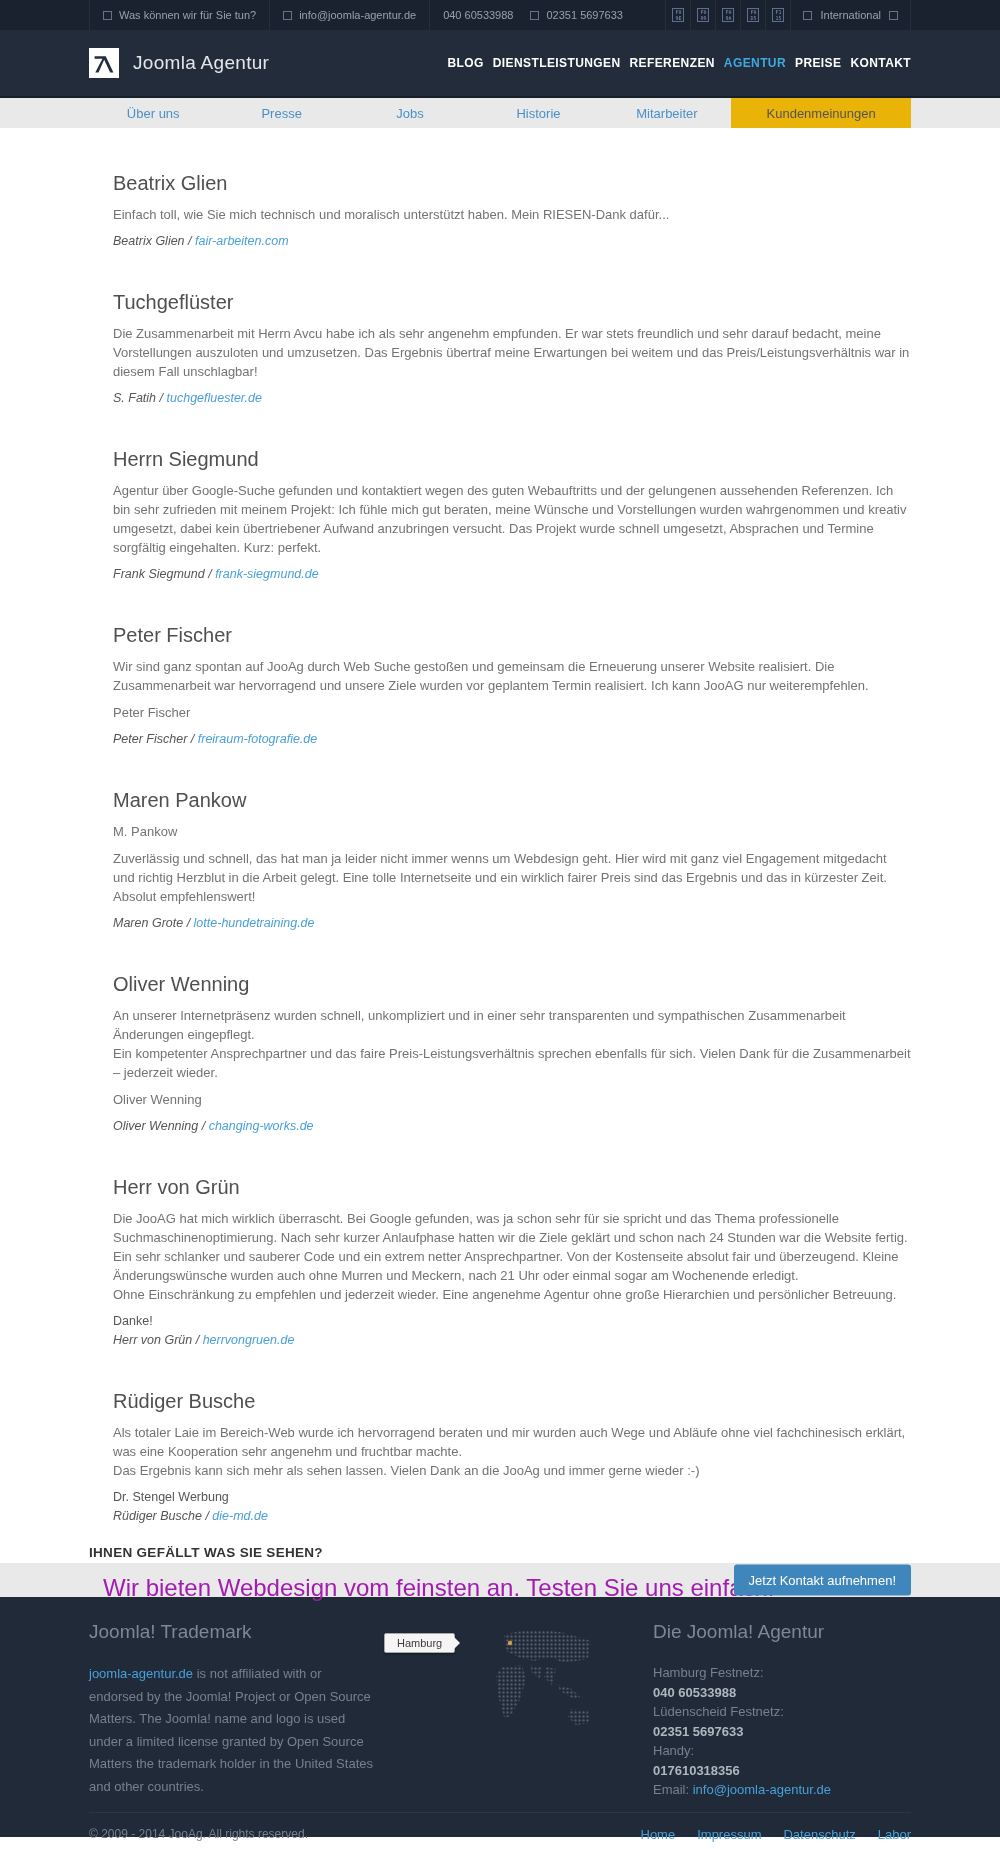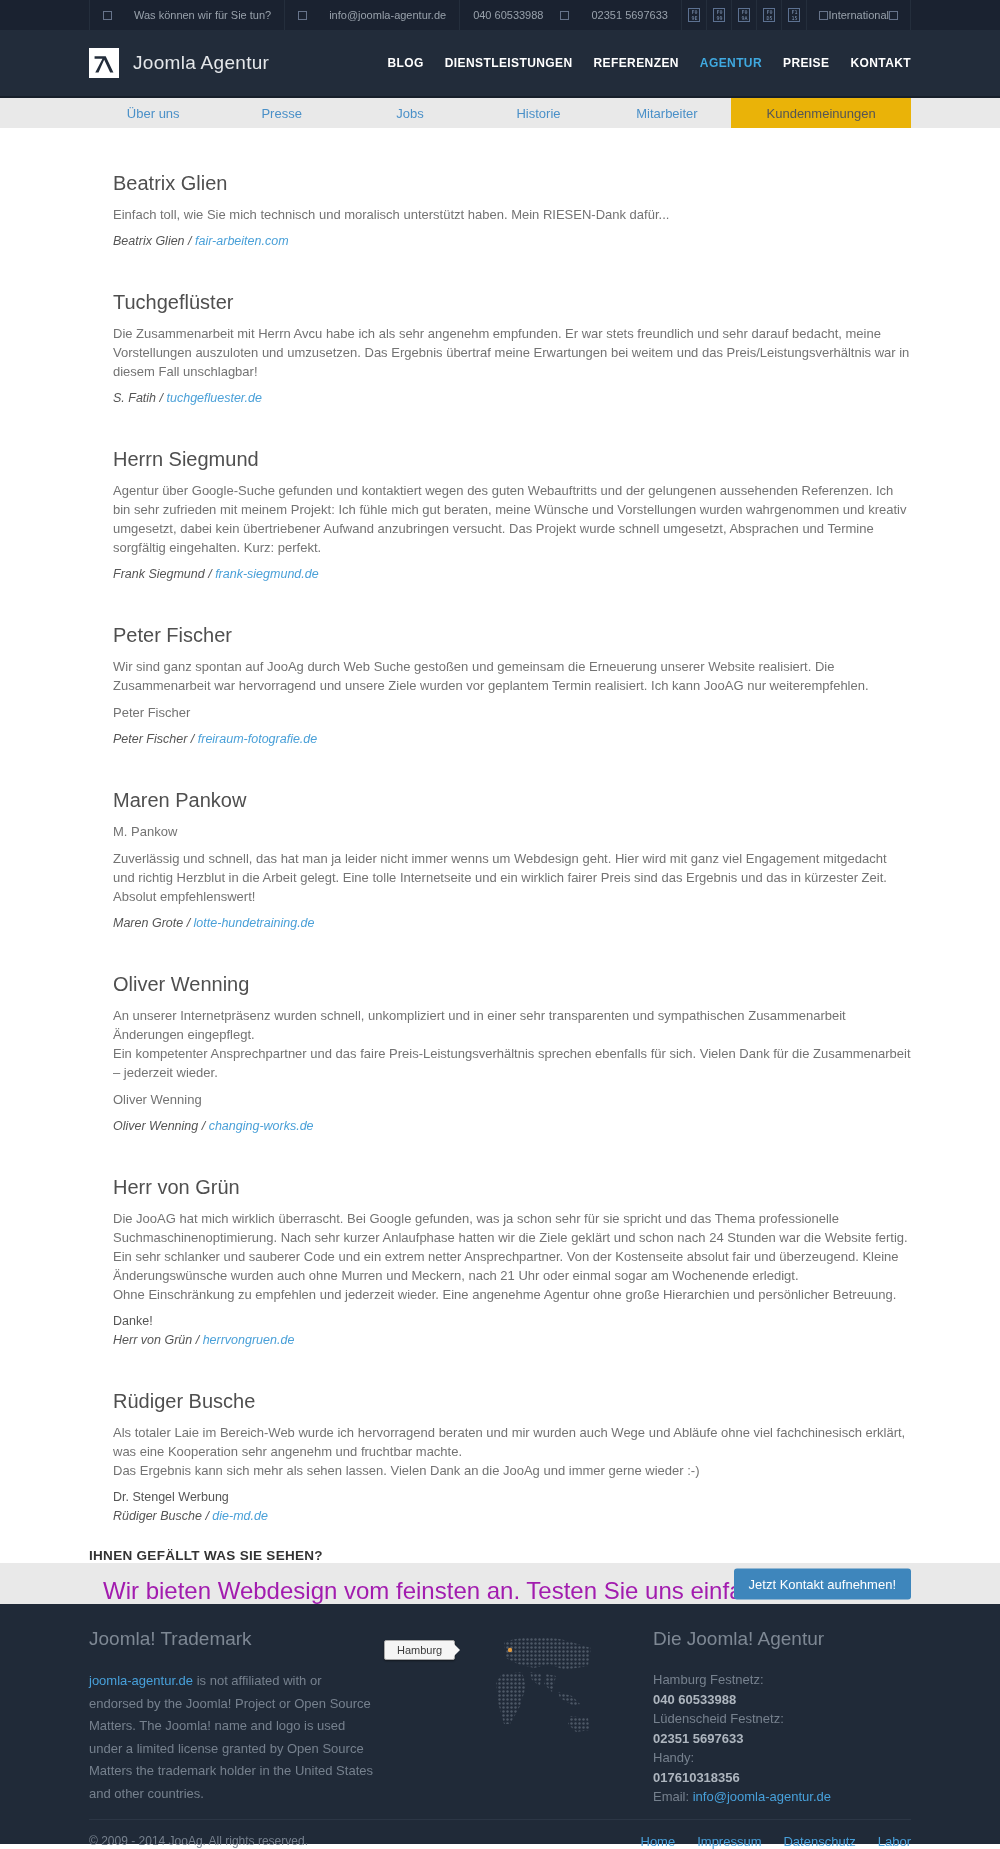--- a/index.html
+++ b/index.html
@@ -5,40 +5,40 @@
   * { box-sizing: border-box; }
   html, body { margin: 0; padding: 0; }
   body { font-family: "Liberation Sans", "DejaVu Sans", sans-serif; background: #fff; }
   .page { width: 1000px; height: 1849px; margin: 0 auto; overflow: hidden; background: #fff; }
   .inner { width: 822px; margin: 0 auto; }
 
   
   .topbar { background: #1a2230; height: 30px; }
   .topbar .inner { display: flex; height: 30px; }
   .topbar-items { display: flex; height: 30px; }
-  .tb-item { display: flex; align-items: center; gap: 22px; padding: 0 13px; height: 30px;
+  .tb-item { display: flex; align-items: center; gap: 7px; padding: 0 13px; height: 30px;
              border-left: 1px solid #242e3c; color: #98a1ab; font-size: 11px; white-space: nowrap; }
   .tb-item:nth-child(4) { border-left: none; padding-left: 4px; }
   .topbar-right { display: flex; margin-left: auto; height: 30px; }
   .social-cell { width: 25px; display: flex; align-items: center; justify-content: center;
                  border-left: 1px solid #242e3c; text-decoration: none; }
-  .intl { display: flex; align-items: center; padding: 0 12px; color: #98a1ab;
+  .intl { display: flex; align-items: center; gap: 8px; padding: 0 12px; color: #98a1ab;
           font-size: 11px; border-left: 1px solid #242e3c; border-right: 1px solid #242e3c; cursor: pointer; }
   .tofu { width: 9px; height: 9px; border: 1px solid #66738a; display: inline-block; flex: 0 0 auto; }
   .tofu-g { width: 12px; height: 14px; border: 1px solid #5c7191; color: #8298b8;
             font-family: "DejaVu Sans Mono", monospace; font-size: 5px; line-height: 6px;
             display: flex; flex-direction: column; align-items: center; justify-content: center; }
 
   
   .header { background: #222c3a; height: 68px; border-bottom: 2px solid #171f2a; }
   .header .inner { display: flex; align-items: center; height: 100%; }
   .brand { display: flex; align-items: center; gap: 14px; }
   .logo { width: 30px; height: 30px; background: #fff; display: flex; align-items: center; justify-content: center; }
   .brand-name { font-size: 19px; font-weight: 300; color: #e4e7ea; letter-spacing: 0.3px; }
-  .main-nav { display: flex; gap: 21px; margin-left: auto; align-items: center; }
+  .main-nav { display: flex; gap: 9px; margin-left: auto; align-items: center; }
   .nav-item { color: #fff; font-size: 12px; font-weight: bold; letter-spacing: 0.4px; text-decoration: none; }
   .nav-item.active { color: #3fa9e0; }
 
   
   .tabbar { background: #e9e9e9; height: 30px; }
   .tabs { display: flex; height: 30px; }
   .tab { flex: 1; display: flex; align-items: center; justify-content: center;
          font-size: 13px; color: #4a90c8; text-decoration: none; }
   .tab.active { flex: 1.4; background: #eab308; color: #555; }
 
@@ -46,21 +46,21 @@
   .main { height: 1435px; overflow: hidden; padding-top: 44px; }
   .testimonial { margin-bottom: 40px; margin-left: 24px; }
   .t-heading { font-size: 20px; font-weight: 300; color: #4f4f4f; margin: 0 0 10px; line-height: 23px; }
   .t-text { font-size: 13px; color: #737373; line-height: 19px; margin: 0 0 8px; }
   .t-attr { font-size: 12.5px; color: #555; line-height: 19px; margin: 8px 0 0; }
   .attr-pre { font-style: normal; }
   .attr-name { font-style: italic; }
   .site-link { color: #4aa0d8; font-style: italic; text-decoration: none; }
 
   
-  .cta { background: #e9e9e9; height: 41px; display: flex; align-items: center; }
+  .cta { background: #e9e9e9; height: 34px; display: flex; align-items: center; }
   .cta .inner { position: relative; }
   .cta-title { font-size: 13.5px; font-weight: bold; color: #333; letter-spacing: 0.3px; margin: 0 0 2px; }
   .cta-sub { font-size: 24px; font-weight: 300; color: #a21caf; margin: 14px; }
   .cta-btn { position: absolute; right: 0; top: 50%; transform: translateY(-50%);
              background: #3e86bc; color: #fff; border: none; border-radius: 3px;
              font-size: 13px; padding: 8px 15px; cursor: pointer; font-family: inherit; }
 
   
   .footer { background: #202a38; height: 240px; padding-top: 24px; color: #76818e; }
   .f-cols { display: flex; }

